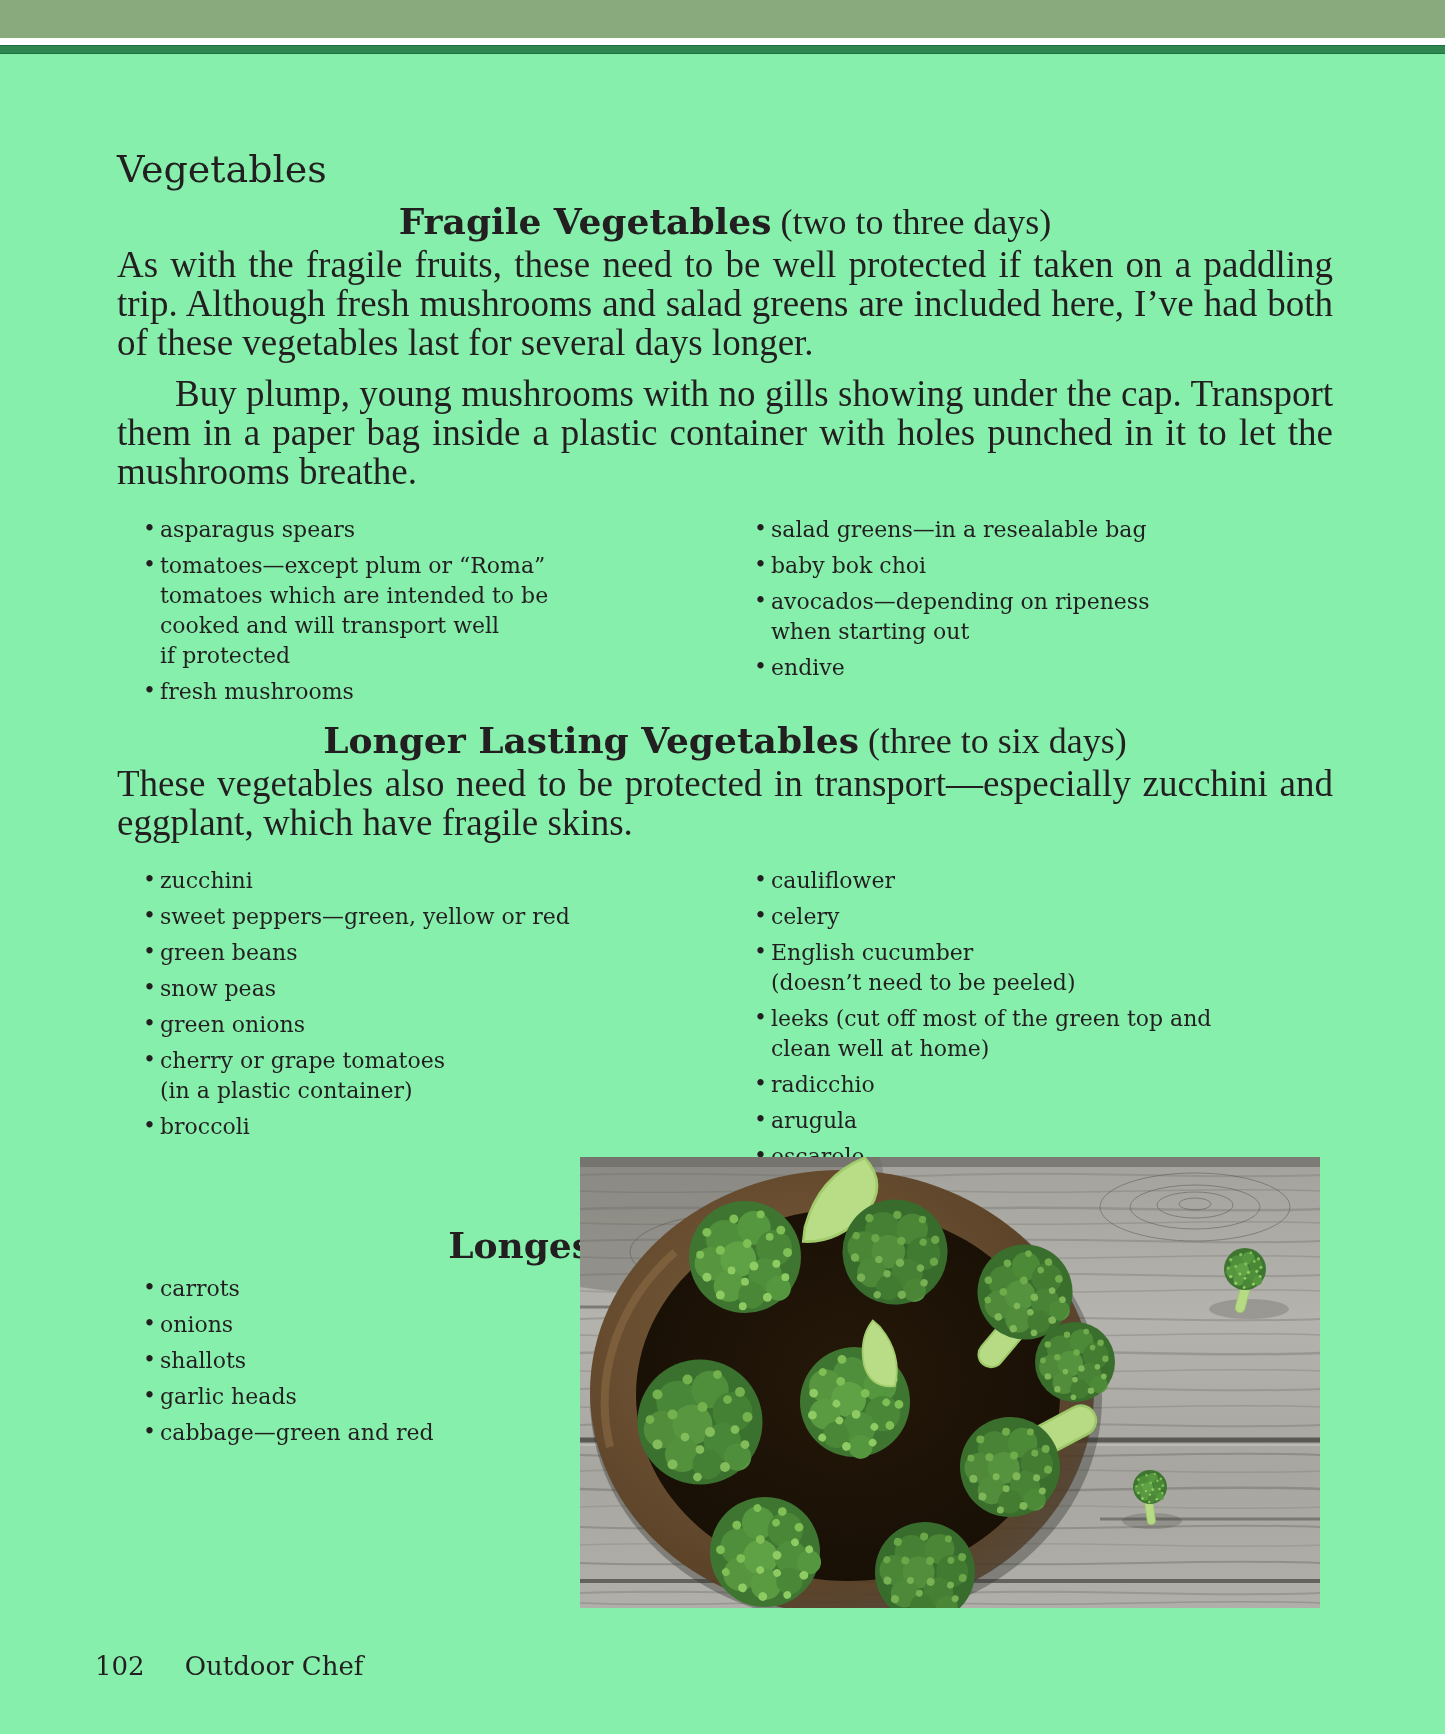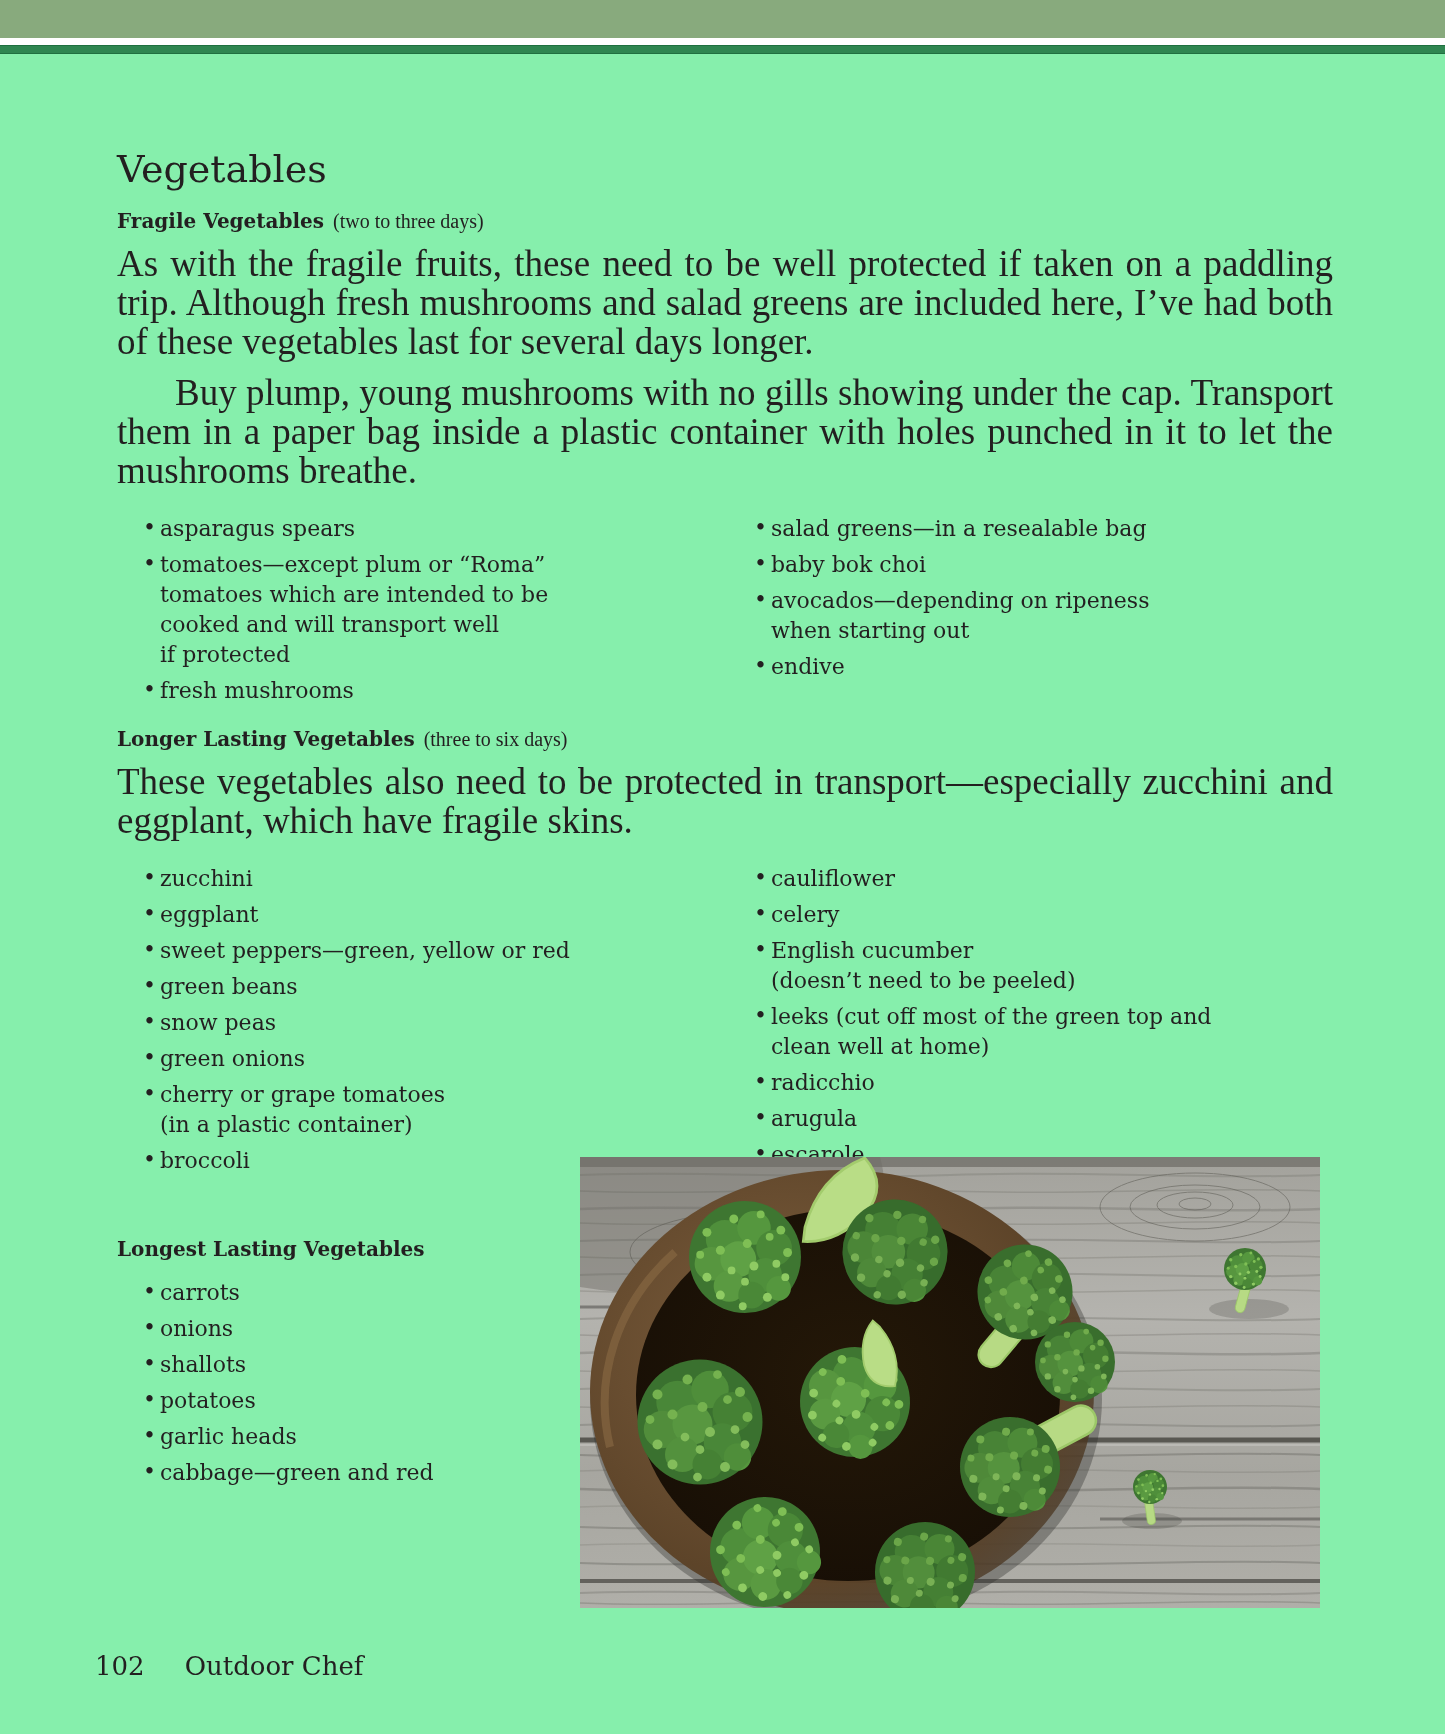--- a/index.html
+++ b/index.html
@@ -7,21 +7,21 @@
 
   
   .band-light{position:absolute;left:0;top:0;width:100%;height:38px;}
   .band-gap{position:absolute;left:0;top:38px;width:100%;height:7px;background:#ffffff;}
   .band-dark{position:absolute;left:0;top:45px;width:100%;height:7px;}
 
   .content{position:absolute;left:117px;top:148px;width:1216px;}
 
   .title{font-family:"DejaVu Serif",serif;font-weight:500;font-size:38px;line-height:42px;margin:0 0 14px 0;}
 
-  .sec-head{font-family:"DejaVu Serif",serif;font-size:20px;line-height:34px;margin:0;}
+  .sec-head{font-family:"DejaVu Serif",serif;font-size:36px;line-height:34px;margin:0;text-align:center;}
   .sec-head .bold{font-weight:bold;}
   .sec-head .note{font-family:"Liberation Serif",serif;font-weight:normal;margin-left:9px;}
 
   p.body{font-family:"Liberation Serif",serif;font-size:37px;line-height:39px;text-align:justify;margin:6px 0 0 0;}
   p.body.indent{text-indent:58px;margin-top:12px;}
 
   .cols{display:grid;grid-template-columns:611px 1fr;margin-top:14px;}
   ul.veg{list-style:none;margin:10px;padding:0 0 0 16px;font-family:"DejaVu Serif",serif;font-size:22px;line-height:30px;}
   ul.veg li{position:relative;padding-left:17px;margin-bottom:6px;}
   ul.veg li::before{content:"\2022";position:absolute;left:0;top:-1px;}
@@ -74,21 +74,20 @@
     </div>
 
     <h2 class="sec-head mt-longer">
       <span class="bold">Longer Lasting Vegetables</span><span class="note">(three to six days)</span>
     </h2>
     <p class="body">These vegetables also need to be protected in transport—especially zucchini and eggplant, which have fragile skins.</p>
 
     <div class="cols">
       <ul class="veg">
         <li><span class="li-text">zucchini</span></li>
-        <li><span class="li-text">eggplant</span></li>
         <li><span class="li-text">sweet peppers—green, yellow or red</span></li>
         <li><span class="li-text">green beans</span></li>
         <li><span class="li-text">snow peas</span></li>
         <li><span class="li-text">green onions</span></li>
         <li><span class="li-text">cherry or grape tomatoes
 (in a plastic container)</span></li>
         <li><span class="li-text">broccoli</span></li>
       </ul>
       <ul class="veg">
         <li><span class="li-text">cauliflower</span></li>
@@ -103,21 +102,20 @@
       </ul>
     </div>
 
     <h2 class="sec-head mt-longest">
       <span class="bold">Longest Lasting Vegetables</span>
     </h2>
     <ul class="veg narrow" style="margin-top:12px;">
       <li><span class="li-text">carrots</span></li>
       <li><span class="li-text">onions</span></li>
       <li><span class="li-text">shallots</span></li>
-      <li><span class="li-text">potatoes</span></li>
       <li><span class="li-text">garlic heads</span></li>
       <li><span class="li-text">cabbage—green and red</span></li>
     </ul>
   </div>
 
   <div class="photo">
     <svg viewBox="0 0 740 451" preserveAspectRatio="none" role="img">
       <defs>
         <linearGradient id="wg" x1="0" y1="0" x2="0" y2="1">
           <stop offset="0" stop-color="#a3a29c"></stop>

